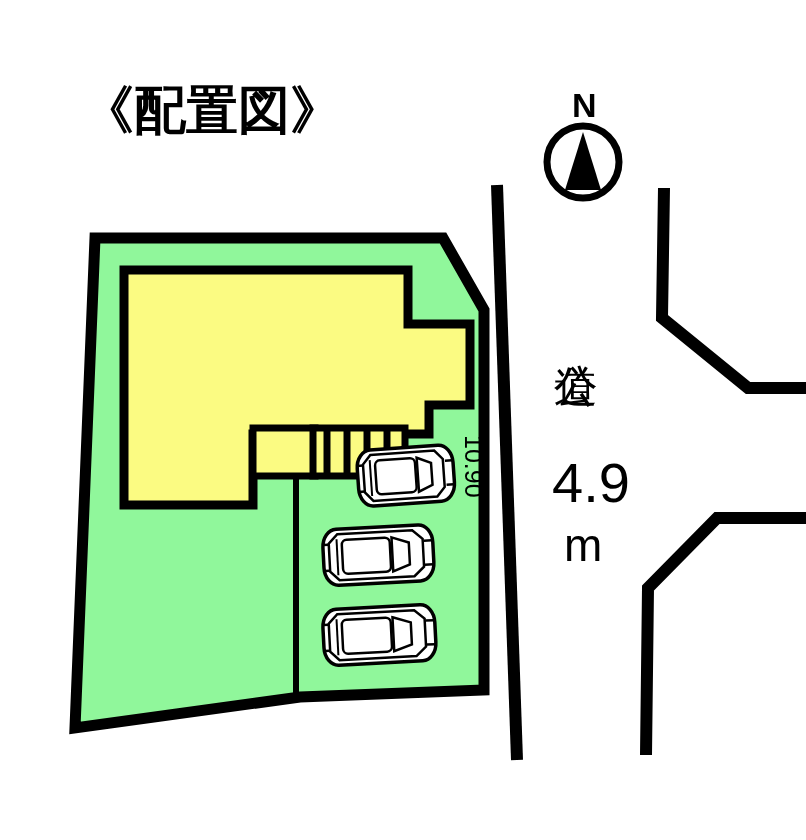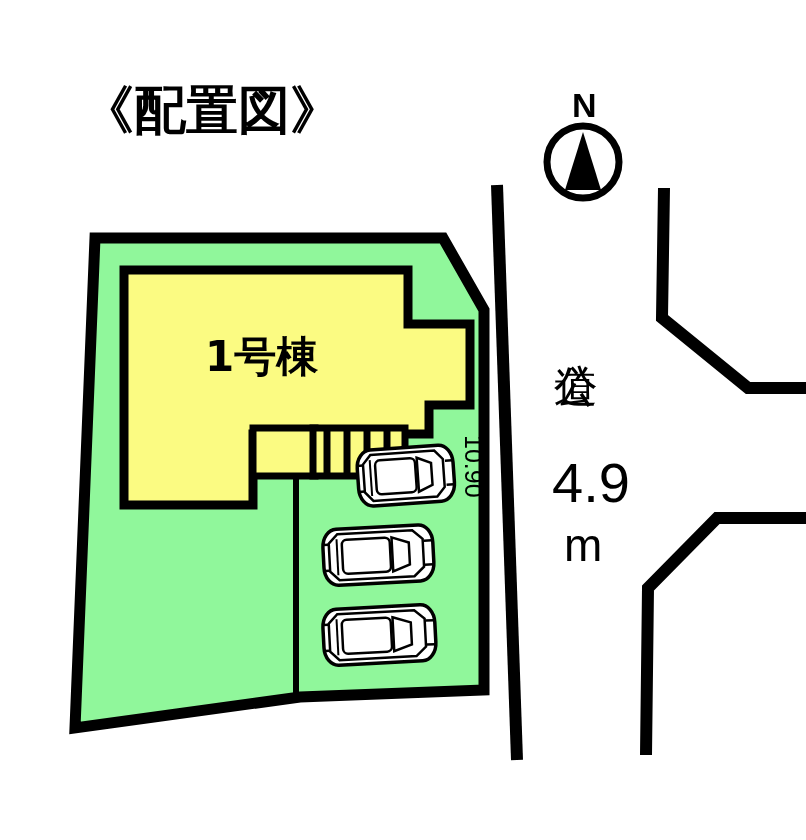--- a/index.html
+++ b/index.html
@@ -164,21 +164,20 @@
 
     <g>
       <circle cx="583" cy="162" r="36" fill="#ffffff" stroke="#000000" stroke-width="7"></circle>
       <polygon points="583,132 601,190 565,190" fill="#000000"></polygon>
     </g>
 
   </svg>
 
   <div class="txt" id="title-text">《配置図》</div>
 
-  <div class="txt" id="building-label">1号棟</div>
 
   <div class="txt" id="north-letter">N</div>
 
   <div class="txt" id="road-name">公道</div>
 
   <div class="txt" id="road-width-value">4.9</div>
 
   <div class="txt" id="road-width-unit">m</div>
 
   <div class="txt" id="frontage-dim">10.90</div>

